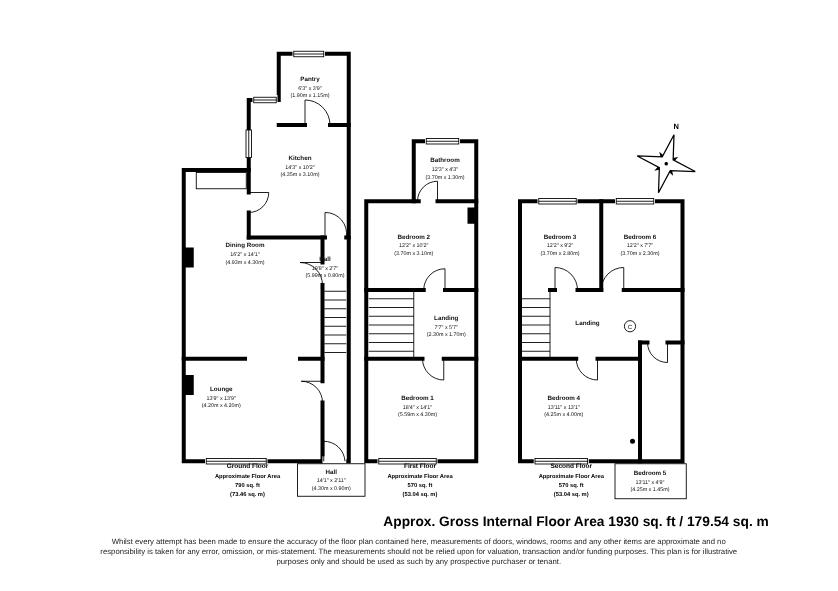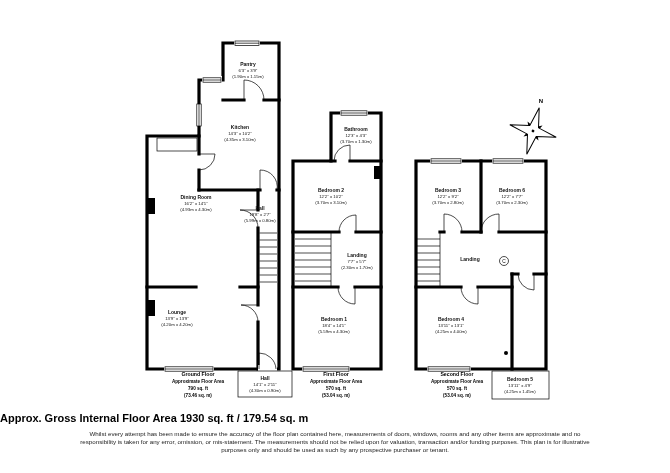--- a/index.html
+++ b/index.html
@@ -7,21 +7,21 @@
           font-family:"Liberation Sans", sans-serif;color:#000;}
   #plans{position:absolute;left:0;top:0;}
   .room-label{position:absolute;transform:translate(-50%,-50%);text-align:center;
               white-space:nowrap;line-height:1.35;color:#111;}
   .rname{font-size:5px;font-weight:bold;}
   .rdim{font-size:4.3px;}
   .floor-footer{position:absolute;transform:translate(-50%,-50%);text-align:center;
                 white-space:nowrap;line-height:1.5;}
   .fl1{font-size:5.2px;font-weight:bold;}
   .fl2{font-size:4.6px;font-weight:bold;}
-  .heading{position:absolute;left:0;top:412px;width:615px;text-align:left;
+  .heading{position:absolute;left:0;top:412px;width:615px;text-align:right;
            font-size:11px;font-weight:bold;}
   .disclaimer{position:absolute;left:75px;top:430px;width:520px;text-align:center;
               font-size:6.2px;line-height:1.25;color:#222;}
   svg .w{stroke:#000;stroke-width:3.2;fill:none;stroke-linecap:square;}
   svg .thin{stroke:#000;stroke-width:0.7;fill:none;}
   svg .gap{fill:#fff;stroke:none;}
   svg .win{fill:#fff;stroke:#000;stroke-width:0.7;}
   svg .blk{fill:#000;stroke:none;}
 </style>
 </head>

